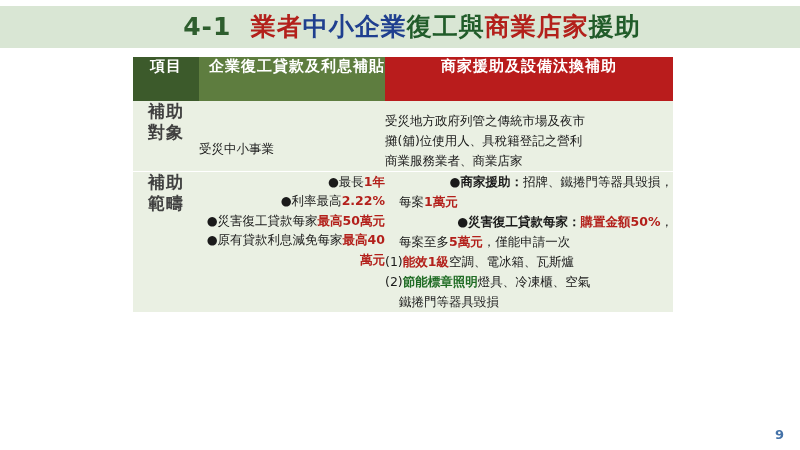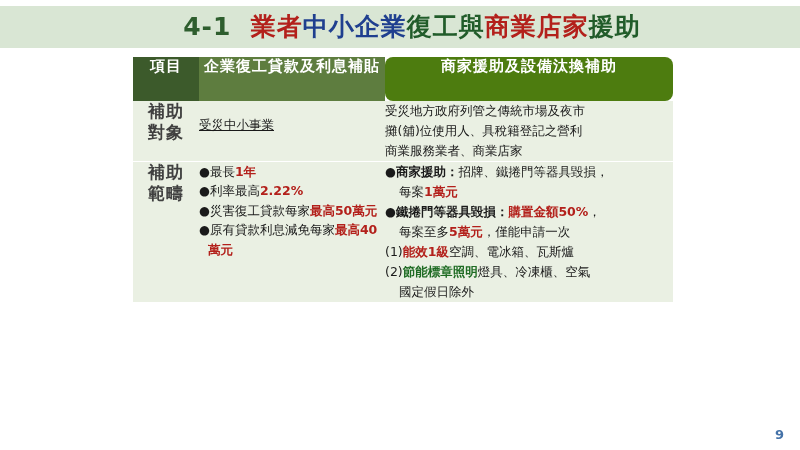--- a/index.html
+++ b/index.html
@@ -57,22 +57,22 @@
   .hdr {
     height: 44px;
     color: #ffffff;
     font-size: 15px;
     font-weight: bold;
     text-align: center;
     vertical-align: middle;
     letter-spacing: 1px;
   }
   .hdr-dark  { background: #3c5a2b; }
-  .hdr-mid   { background: #5e7d3f; }
-  .hdr-dark2 { background: #4d7c0f; border-radius: 8px; }
+  .hdr-mid   { background: #5e7d3f; text-align: right; }
+  .hdr-dark2 { background: #b91c1c; }
 
   .col-label { width: 66px; }
   .col-a     { width: 186px; }
   .col-b     { width: 288px; }
 
   .label-cell {
     background: #eaf0e3;
     color: #404040;
     font-size: 17px;
     font-weight: bold;
@@ -95,20 +95,21 @@
     line-height: 1.6;
     padding: 7px 9px 7px 10px;
   }
   .sep {
     height: 1px;
     background: #ffffff;
   }
   .bullet-line {
     text-indent: -9px;
     padding-left: 9px;
+    text-align: right;
   }
   .b-red   { color: #b3201b; font-weight: bold; }
   .b-green { color: #1e6b23; font-weight: bold; }
   .b-bold  { font-weight: bold; }
   .indent1 { padding-left: 14px; }
 
   
   .page-no {
     position: absolute;
     right: 16px;
@@ -139,24 +140,24 @@
       <th class="hdr hdr-dark2">商家援助及設備汰換補助</th>
     </tr>
   </thead>
   <tbody>
 
     <tr>
       <td class="label-cell">
         <div>補助</div>
         <div>對象</div>
       </td>
-      <td class="body-cell" style="padding-top:14px;text-decoration:underline;">
+      <td class="body-cell" style="padding-top:38px;">
         <div>受災中小事業</div>
       </td>
-      <td class="body-cell-wide" style="margin-top:14px;">
+      <td class="body-cell-wide" style="padding-top:10px;margin-top:14px;">
         <div>受災地方政府列管之傳統市場及夜市</div>
         <div>攤(舖)位使用人、具稅籍登記之營利</div>
         <div>商業服務業者、商業店家</div>
       </td>
     </tr>
     <tr>
         <td class="sep" colspan="3"></td>
       </tr>
 
     <tr>
@@ -170,28 +171,28 @@
         <div class="bullet-line"><span>●災害復工貸款每家</span><span class="b-red">最高50萬元</span></div>
         <div class="bullet-line"><span>●原有貸款利息減免每家</span><span class="b-red">最高40萬元</span></div>
       </td>
       <td class="body-cell-wide">
         <div class="bullet-line">
           <span class="b-bold">●商家援助：</span><span>招牌、鐵捲門等器具毀損，</span>
         </div>
         <div class="indent1"><span>每案</span><span class="b-red">1萬元</span></div>
 
         <div class="bullet-line">
-          <span class="b-bold">●鐵捲門等器具毀損：</span><span class="b-red">購置金額50%</span><span>，</span>
+          <span class="b-bold">●災害復工貸款每家：</span><span class="b-red">購置金額50%</span><span>，</span>
         </div>
         <div class="indent1"><span>每案至多</span><span class="b-red">5萬元</span><span>，僅能申請一次</span></div>
 
         <div><span>(1)</span><span class="b-red">能效1級</span><span>空調、電冰箱、瓦斯爐</span></div>
 
         <div><span>(2)</span><span class="b-green">節能標章照明</span><span>燈具、冷凍櫃、空氣</span></div>
-        <div class="indent1">國定假日除外</div>
+        <div class="indent1">鐵捲門等器具毀損</div>
       </td>
     </tr>
     <tr>
         <td class="sep" colspan="3"></td>
       </tr>
 
     <tr>
         <td class="sep" colspan="3"></td>
       </tr>
 

